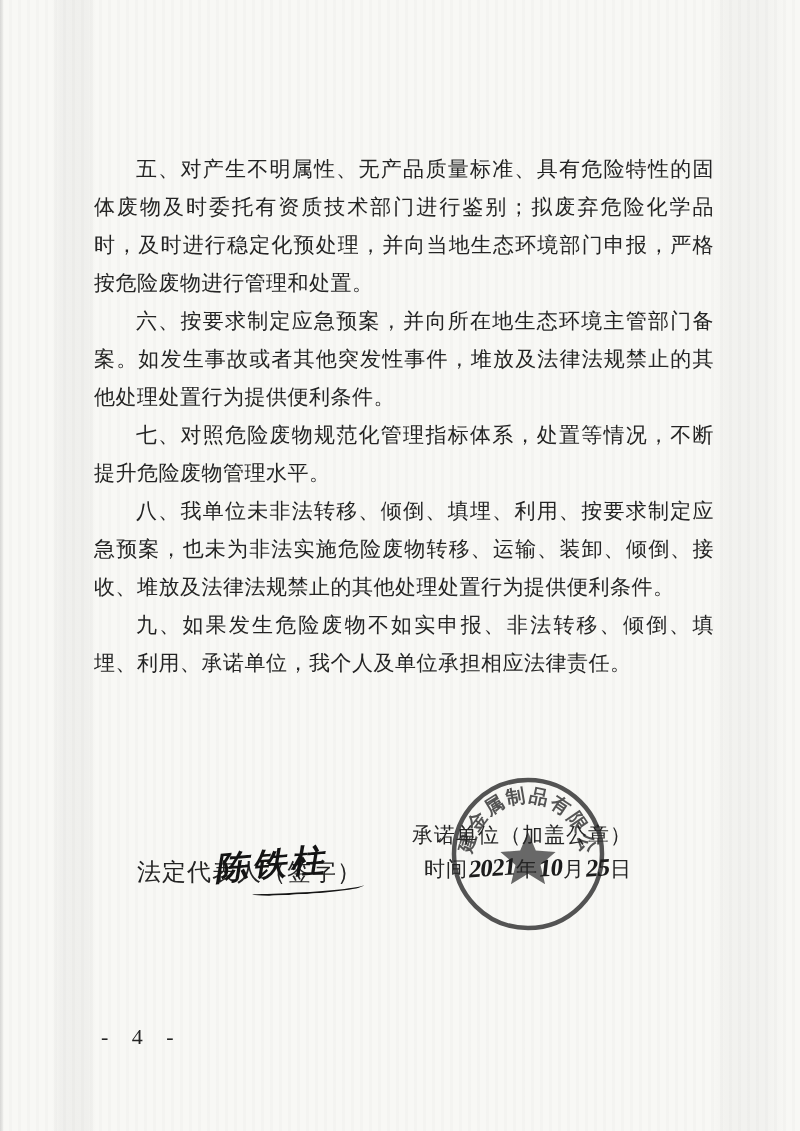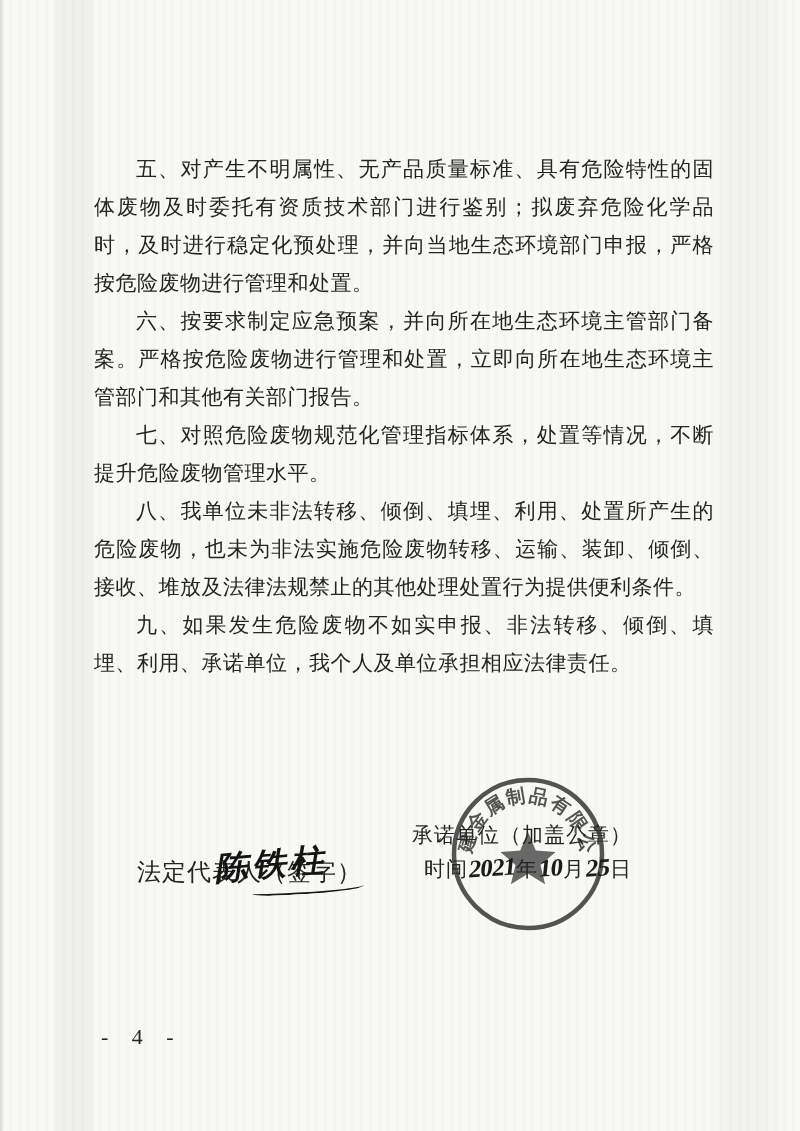--- a/index.html
+++ b/index.html
@@ -67,23 +67,23 @@
     font-size:22px;letter-spacing:9px;white-space:nowrap;
   }
 </style>
 </head>
 <body>
 
 <div class="page">
 
   <div class="content">
     <p>五、对产生不明属性、无产品质量标准、具有危险特性的固体废物及时委托有资质技术部门进行鉴别；拟废弃危险化学品时，及时进行稳定化预处理，并向当地生态环境部门申报，严格按危险废物进行管理和处置。</p>
-    <p>六、按要求制定应急预案，并向所在地生态环境主管部门备案。严格按危险废物进行管理和处置，立即向所在地生态环境主管部门和其他有关部门报告。</p>
+    <p>六、按要求制定应急预案，并向所在地生态环境主管部门备案。如发生事故或者其他突发性事件，堆放及法律法规禁止的其他处理处置行为提供便利条件。</p>
     <p>七、对照危险废物规范化管理指标体系，处置等情况，不断提升危险废物管理水平。</p>
-    <p>八、我单位未非法转移、倾倒、填埋、利用、处置所产生的危险废物，也未为非法实施危险废物转移、运输、装卸、倾倒、接收、堆放及法律法规禁止的其他处理处置行为提供便利条件。</p>
+    <p>八、我单位未非法转移、倾倒、填埋、利用、按要求制定应急预案，也未为非法实施危险废物转移、运输、装卸、倾倒、接收、堆放及法律法规禁止的其他处理处置行为提供便利条件。</p>
     <p>九、如果发生危险废物不如实申报、非法转移、倾倒、填埋、利用、承诺单位，我个人及单位承担相应法律责任。</p>
   </div>
 
   <div class="sig-label">法定代表人（签字）</div>
 
   <div class="signature">陈铁柱</div>
   <div class="sig-tail"></div>
 
   <div class="unit-label">承诺单位（加盖公章）</div>
 

